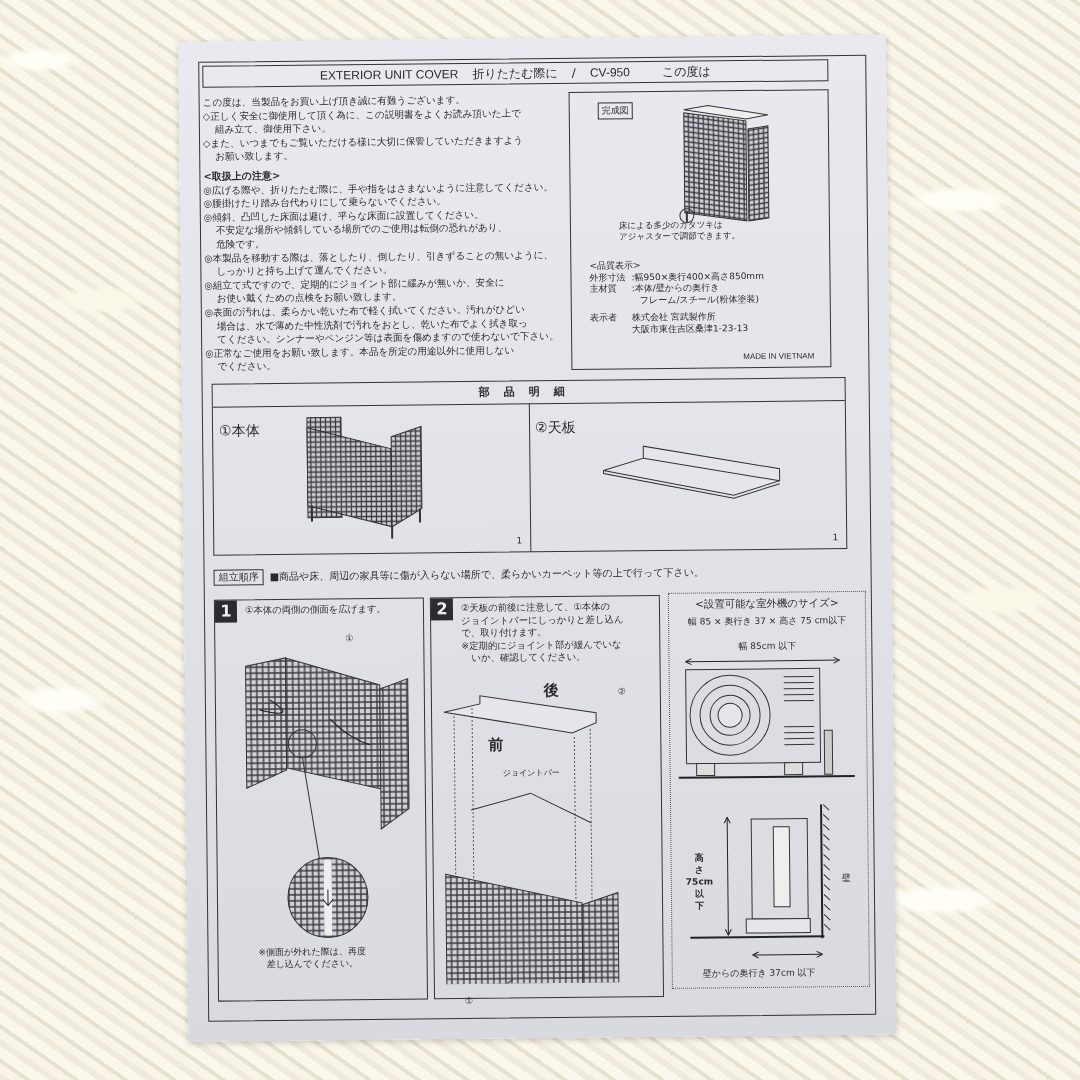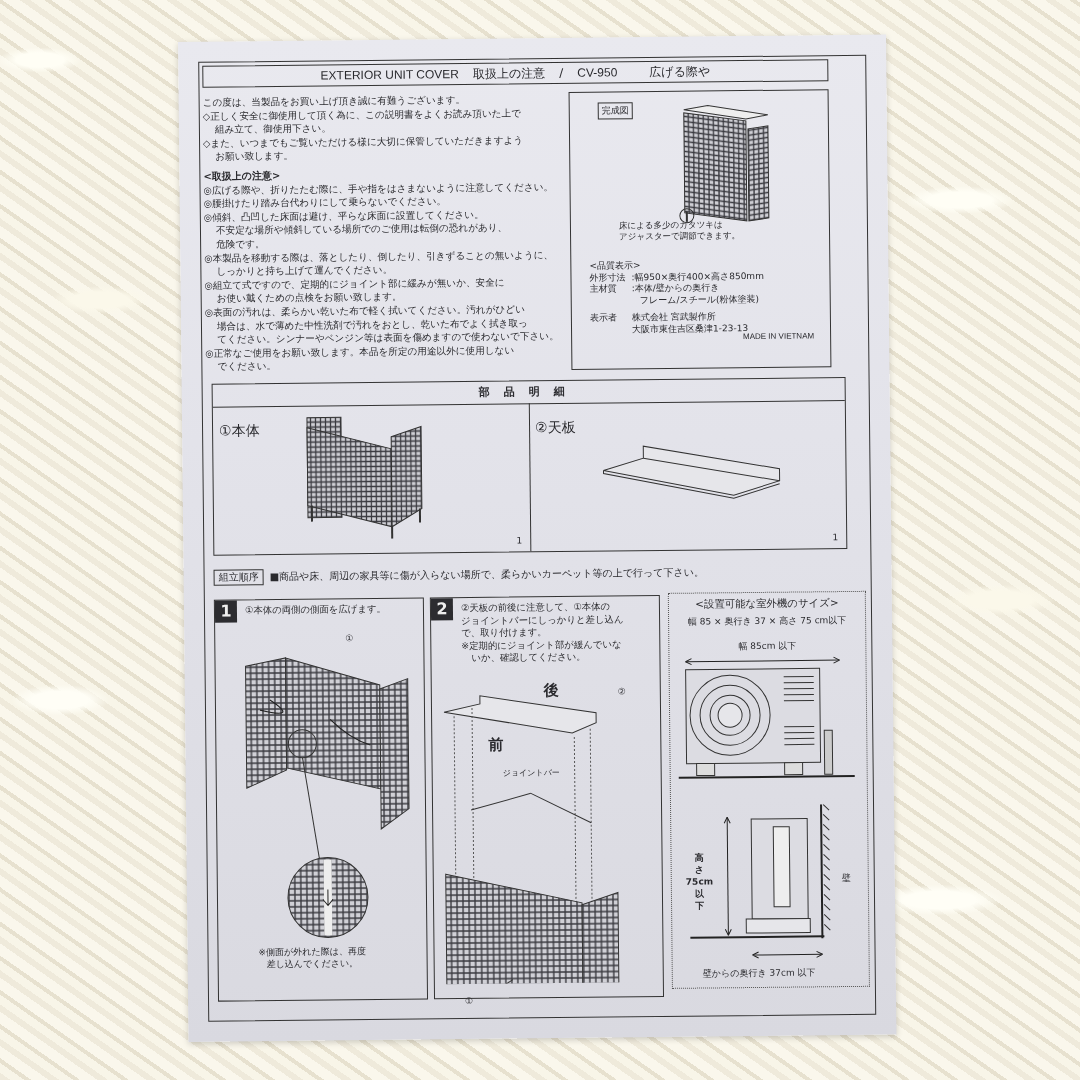--- a/index.html
+++ b/index.html
@@ -28,21 +28,21 @@
   .intro{position:absolute;left:24px;top:54px;width:360px;font-size:9.6px;line-height:13.6px;}
   .intro p{margin:0;}
   .intro .ind{padding-left:12px;}
   .intro h4{margin:6px 0 0 0;font-size:10px;font-weight:bold;}
   .done-box{position:absolute;left:390px;top:54px;width:258px;height:276px;border:1px solid #333;}
   .done-label{position:absolute;left:28px;top:10px;border:1px solid #333;font-size:9px;padding:1px 3px;}
   .done-note{position:absolute;left:48px;top:128px;font-size:8.5px;line-height:11px;}
   .spec{position:absolute;left:18px;top:168px;font-size:9px;line-height:11.5px;}
   .spec .row{display:flex;}
   .spec .k{width:42px;}
-  .made{position:absolute;right:16px;bottom:26px;font-size:8px;font-family:"Liberation Sans",sans-serif;}
+  .made{position:absolute;right:16px;bottom:6px;font-size:8px;font-family:"Liberation Sans",sans-serif;}
   .parts{position:absolute;left:30px;top:342px;width:632px;height:170px;border:1px solid #333;}
   .parts-head{height:22px;border-bottom:1px solid #333;text-align:center;font-size:11px;font-weight:bold;letter-spacing:14px;line-height:22px;}
   .parts-cell{position:absolute;top:22px;bottom:0;}
   .parts-cell .lbl{position:absolute;left:6px;top:16px;font-size:14px;}
   .parts-cell .num{position:absolute;right:8px;bottom:6px;font-size:9px;}
   .order{position:absolute;left:30px;top:528px;font-size:10px;display:flex;align-items:center;gap:6px;}
   .order .tag{border:1px solid #333;padding:0 4px;font-weight:normal;}
   .step{position:absolute;top:558px;height:400px;border:1px solid #333;}
   .stepnum{position:absolute;left:0;top:0;width:22px;height:22px;background:#2c2c30;color:#eee;font-weight:bold;font-size:16px;text-align:center;line-height:22px;}
   .steptext{position:absolute;left:30px;top:4px;font-size:9.4px;line-height:12.5px;}
@@ -54,24 +54,24 @@
   svg{position:absolute;}
 </style>
 </head>
 <body>
 
 <div class="paper">
   <div class="frame"></div>
 
   <div class="title-box">
     <span class="en">EXTERIOR UNIT COVER</span>
-    <span>取扱上の注意</span>
+    <span>折りたたむ際に</span>
     <span>/</span>
     <span class="en">CV-950</span>
-    <span style="margin-left:18px">広げる際や</span>
+    <span style="margin-left:18px">この度は</span>
   </div>
 
   <div class="intro">
     <p>この度は、当製品をお買い上げ頂き誠に有難うございます。</p>
     <p>◇正しく安全に御使用して頂く為に、この説明書をよくお読み頂いた上で</p>
     <p class="ind">組み立て、御使用下さい。</p>
     <p>◇また、いつまでもご覧いただける様に大切に保管していただきますよう</p>
     <p class="ind">お願い致します。</p>
     <h4>&lt;取扱上の注意&gt;</h4>
     <p>◎広げる際や、折りたたむ際に、手や指をはさまないように注意してください。</p>

